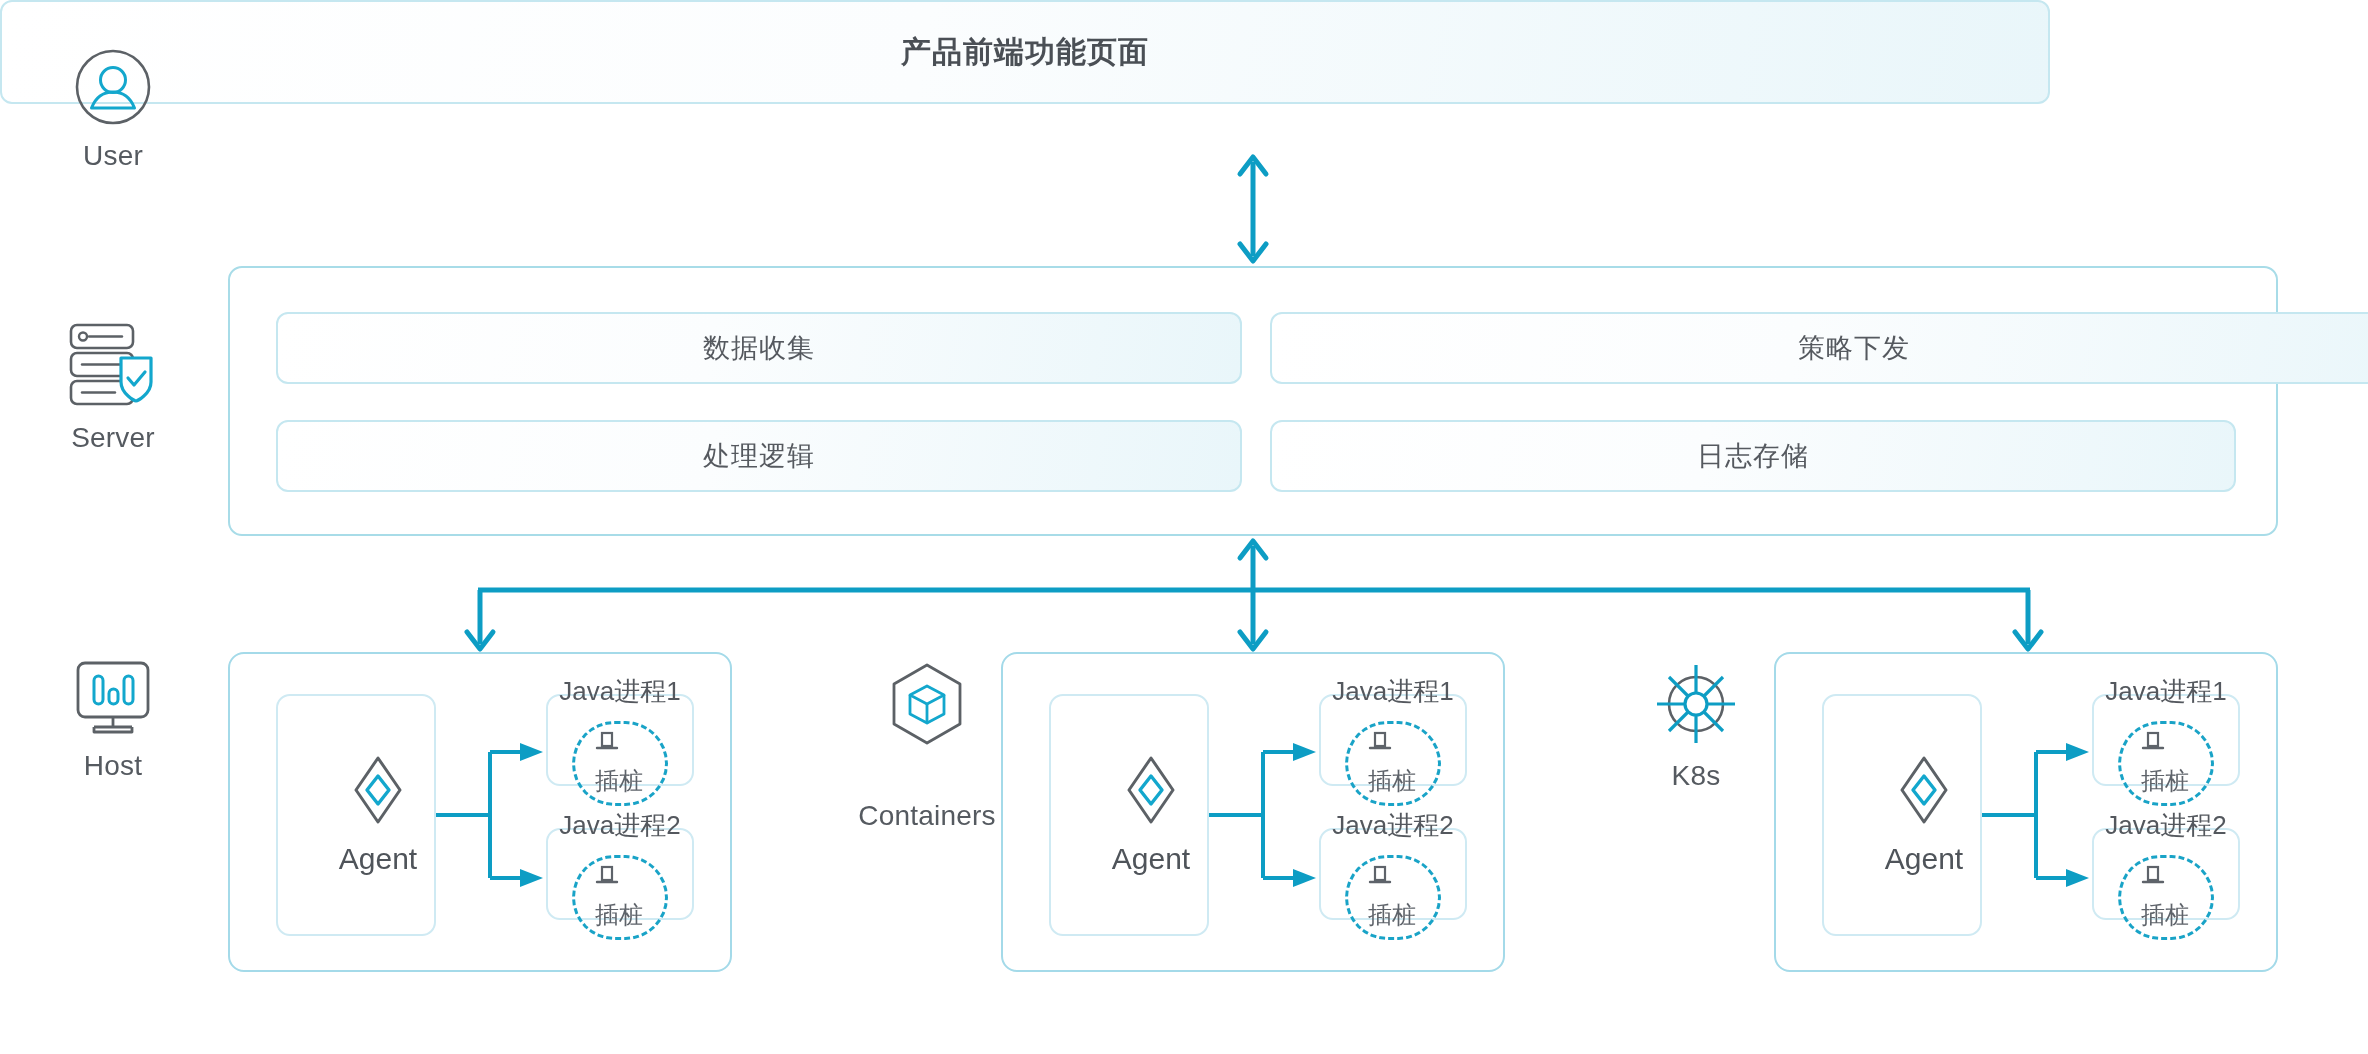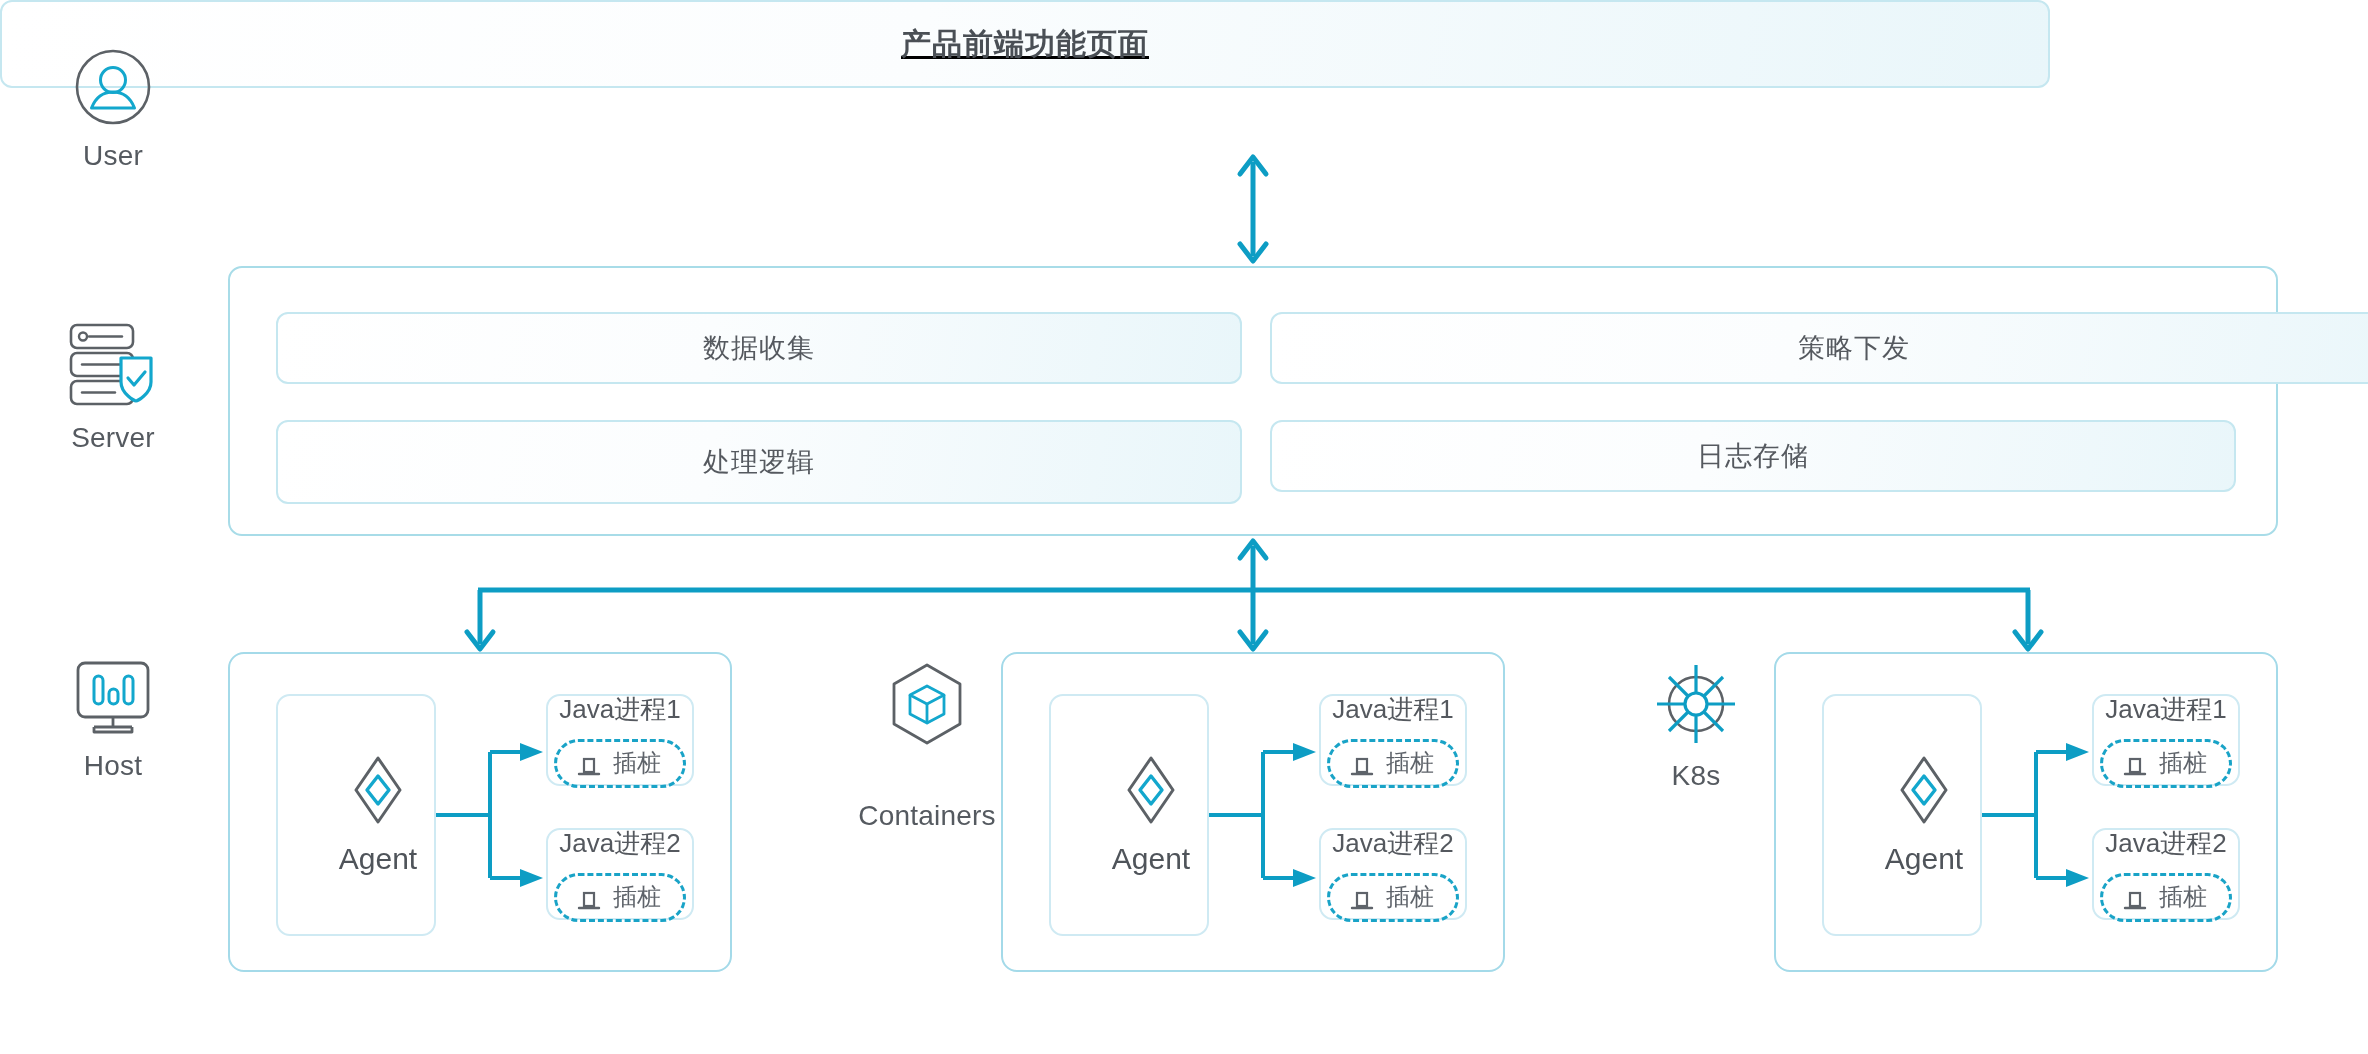--- a/index.html
+++ b/index.html
@@ -53,21 +53,21 @@
     position:absolute; border:2px solid #cfeaf3; border-radius:14px;
     background:#fff; display:flex; flex-direction:column;
     align-items:center; justify-content:center; gap:12px;
   }
   .procbox .proc-title {
     font-size:26px; color:#54585e;
     font-family:"Liberation Sans","DejaVu Sans",sans-serif;
   }
   .pill {
     border:3px dashed #19a3c7; border-radius:999px;
-    padding:5px 22px 6px 20px; display:flex; align-items:flex-end; gap:12px;
+    padding:5px 22px 6px 20px; display:flex; align-items:flex-start; gap:12px;flex-direction:column;
   }
   .pill .pill-label {
     font-size:24px; color:#5e636a;
     font-family:"Liberation Sans","DejaVu Sans",sans-serif;
   }
 
   svg { display:block; overflow:visible; }
   .conn { position:absolute; left:0; top:0; pointer-events:none; }
 </style>
 </head>
@@ -111,32 +111,32 @@
         <path d="M24 67 L24 72 L62 72 L62 67" fill="none" stroke="#5c6166" stroke-width="2.8" stroke-linejoin="round"></path>
         <line x1="24" y1="67" x2="62" y2="67" stroke="#5c6166" stroke-width="2.8"></line>
         <rect x="24" y="16" width="9" height="28" rx="4.5" fill="none" stroke="#13a7cd" stroke-width="3"></rect>
         <rect x="39" y="29" width="9" height="15" rx="4.5" fill="none" stroke="#13a7cd" stroke-width="3"></rect>
         <rect x="54" y="16" width="9" height="28" rx="4.5" fill="none" stroke="#13a7cd" stroke-width="3"></rect>
       </svg>
     </div>
     <div class="rail-label">Host</div>
   </div>
 
-  <div class="gradbox" style="left:228px; top:58px; width:2050px; height:88px;text-decoration:underline;">
+  <div class="gradbox" style="left:228px; top:58px; width:2050px; height:104px;">
     <span class="cn">产品前端功能页面</span>
   </div>
 
   <div class="panel" style="left:228px; top:266px; width:2050px; height:270px;">
     <div class="gradbox small" style="position:absolute; left:46px; top:44px; width:966px; height:72px;">
       <span class="cn">数据收集</span>
     </div>
     <div class="gradbox small" style="position:absolute; left:1040px; top:44px; width:1168px; height:72px;">
       <span class="cn">策略下发</span>
     </div>
-    <div class="gradbox small" style="position:absolute; left:46px; top:152px; width:966px; height:84px;">
+    <div class="gradbox small" style="position:absolute; left:46px; top:152px; width:966px; height:72px;">
       <span class="cn">处理逻辑</span>
     </div>
     <div class="gradbox small" style="position:absolute; left:1040px; top:152px; width:966px; height:72px;">
       <span class="cn">日志存储</span>
     </div>
   </div>
 
   <svg class="conn" width="2368" height="1054" viewBox="0 0 2368 1054" style="position:absolute;left:0;top:0;">
 
     <line x1="1253" y1="162" x2="1253" y2="256" stroke="#0d9dc4" stroke-width="5"></line>

